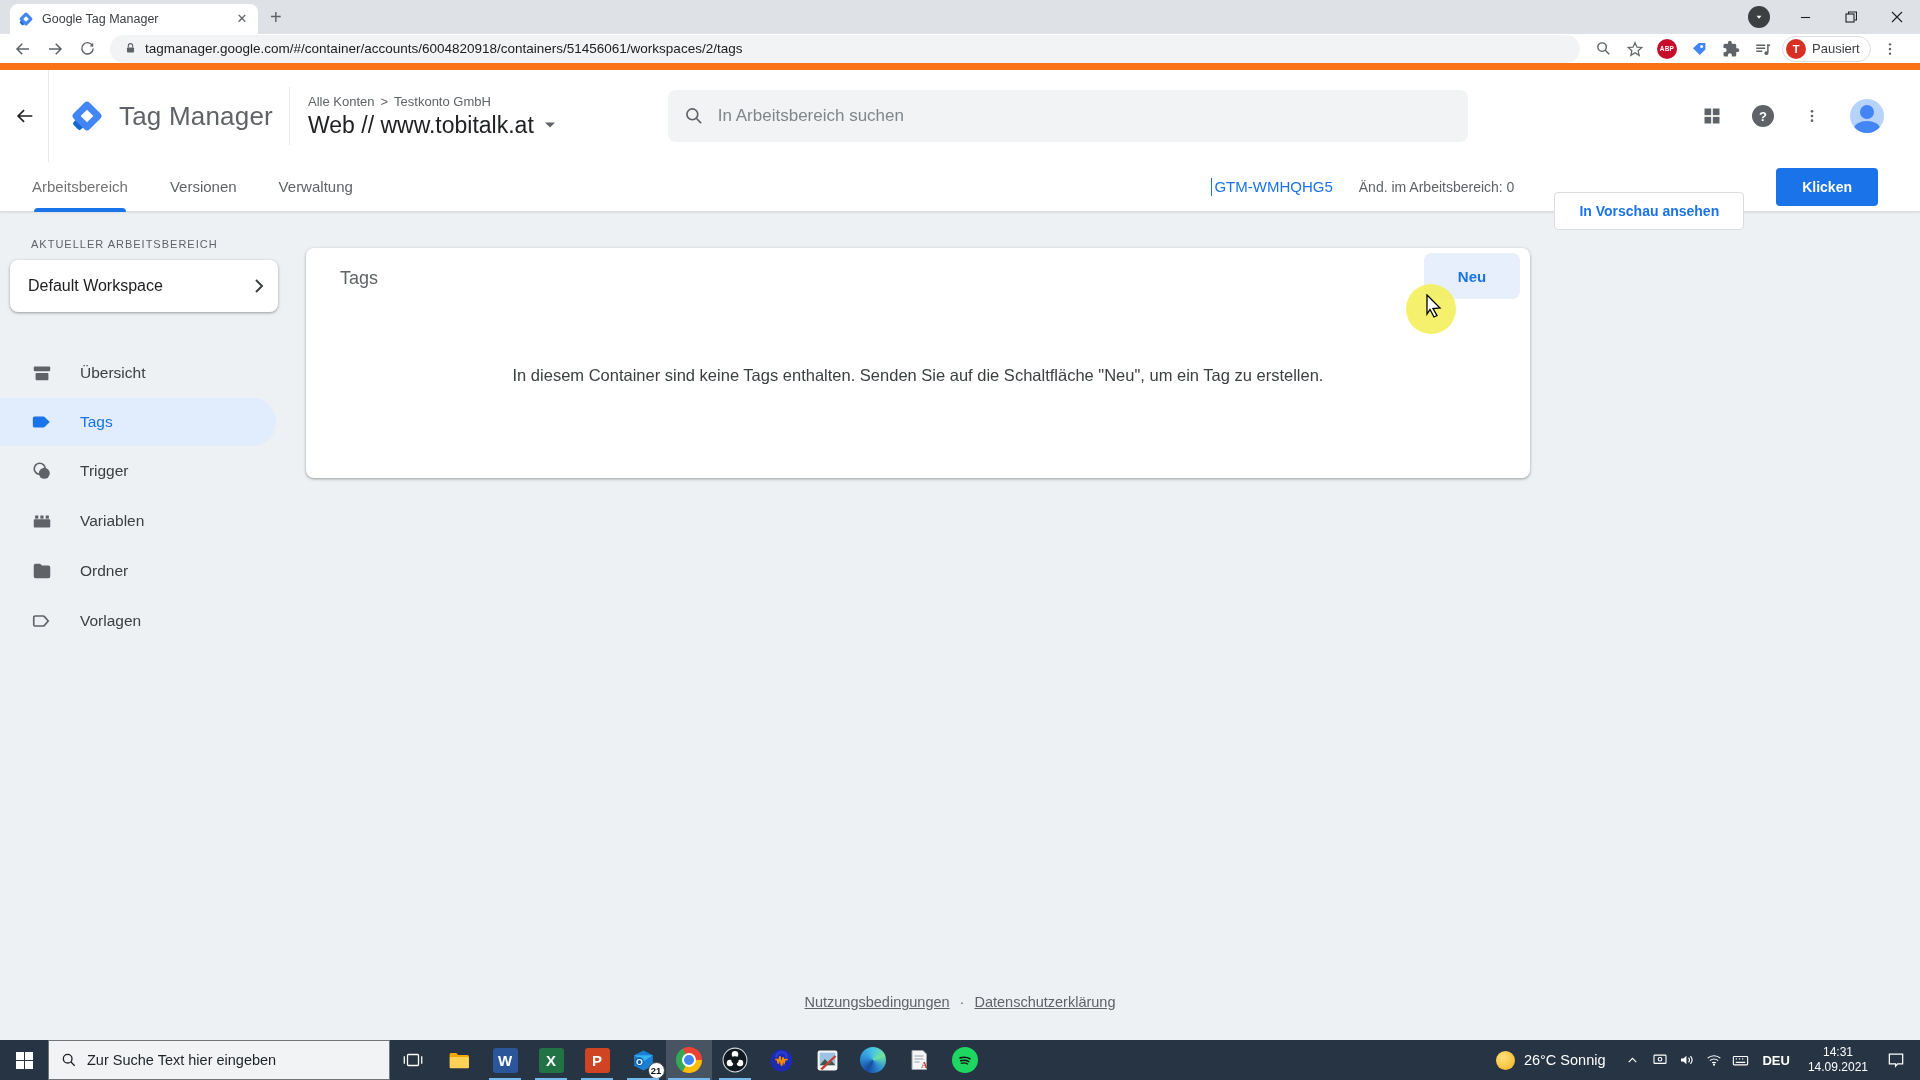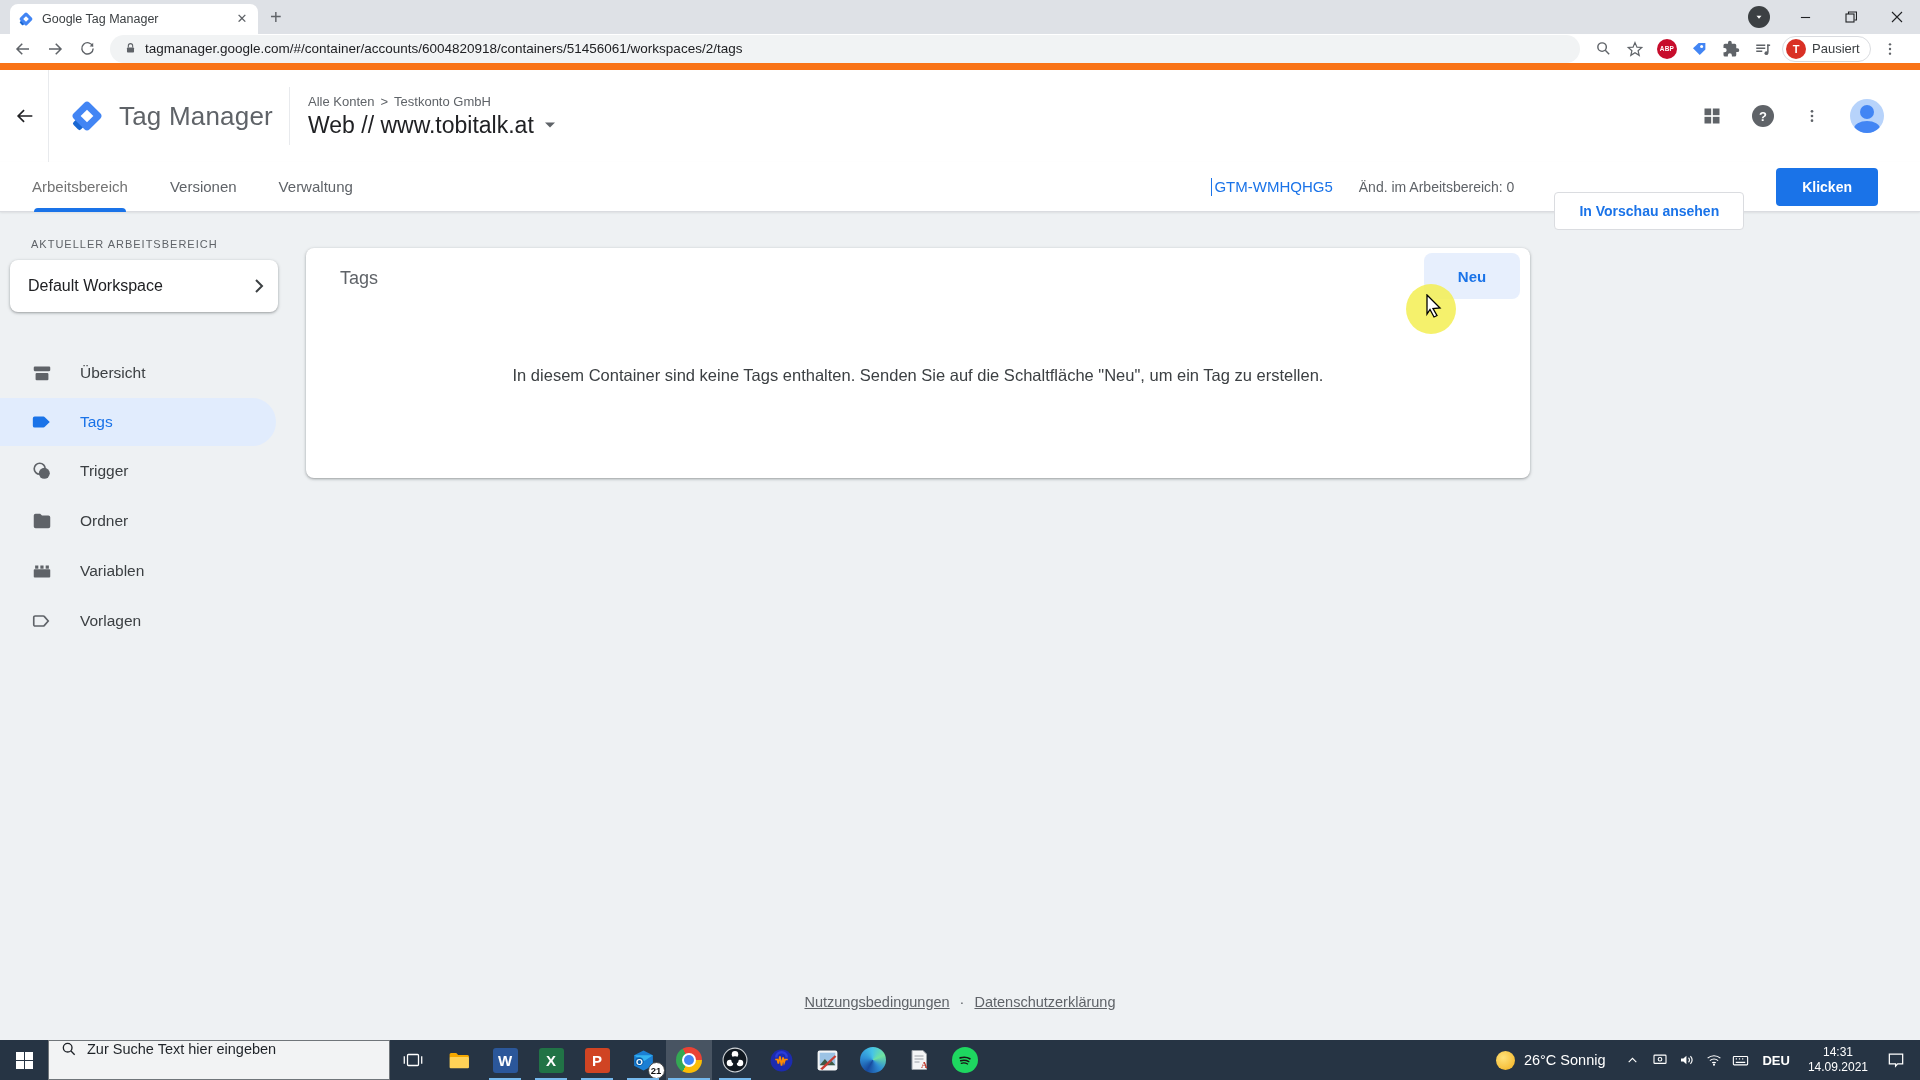--- a/index.html
+++ b/index.html
@@ -102,21 +102,21 @@
   .footer-links a { color:#5f6368; text-decoration:underline; }
   .footer-sep { margin:0 10px; text-decoration:none; display:inline-block; }
 
   
   .cursor-glow { position:absolute; left:1406px; top:284px; width:50px; height:50px; border-radius:50%; background:#f3ee52; opacity:.85; z-index:5; }
   .cursor { position:absolute; left:1423px; top:294px; z-index:6; }
 
   
   .taskbar { position:absolute; left:0; bottom:0; width:1920px; height:40px; background:#263444; display:flex; align-items:stretch; z-index:10; }
   .tb-start { width:48px; display:flex; align-items:center; justify-content:center; }
-  .tb-search { width:342px; background:#f2f3f4; border:1px solid #70757a; display:flex; align-items:flex-start; gap:10px; padding:0 12px; }
+  .tb-search { width:342px; background:#f2f3f4; border:1px solid #70757a; display:flex; align-items:center; gap:10px; padding:0 12px; }
   .tb-search-txt { font-size:14.5px; color:#1f2328; white-space:nowrap; }
   .tb-slot { width:46px; display:flex; align-items:center; justify-content:center; position:relative; }
   .tb-slot.running::after { content:""; position:absolute; left:7px; right:7px; bottom:0; height:2px; background:#76b9ed; }
   .tb-slot.active { background:rgba(255,255,255,.16); }
   .tb-slot.active::after { left:2px; right:2px; }
   .office-tile { width:25px; height:25px; border-radius:3px; color:#fff; font-size:15px; font-weight:bold; display:flex; align-items:center; justify-content:center; }
   .tile-word { background:#2b579a; } .tile-excel { background:#217346; } .tile-ppt { background:#d04423; }
   .outlook-wrap { position:relative; }
   .outlook-badge { position:absolute; right:-9px; bottom:-6px; width:17px; height:17px; background:#fff; border:1px solid #444; border-radius:50%; color:#111; font-size:9.5px; font-weight:bold; display:flex; align-items:center; justify-content:center; }
   .chrome-ball { width:26px; height:26px; border-radius:50%; background:conic-gradient(from -30deg, #ea4335 0 120deg, #fbbc05 120deg 240deg, #34a853 240deg 360deg); position:relative; }
@@ -281,20 +281,29 @@
       </div>
       <div class="container-row">
         <span class="container-title">Web // www.tobitalk.at</span>
         <span>
             <svg width="12" height="8" viewBox="0 0 12 8">
               <path d="M1 1.5l5 5 5-5z" fill="#5f6368"></path>
             </svg>
           </span>
       </div>
     </div>
+    <div class="gtm-search">
+      <span>
+          <svg width="20" height="20" viewBox="0 0 24 24" fill="none" stroke="#5f6368" stroke-width="2">
+            <circle cx="10" cy="10" r="6.5"></circle>
+            <path d="M15 15l5.5 5.5"></path>
+          </svg>
+        </span>
+      <input type="text" placeholder="In Arbeitsbereich suchen" style="">
+    </div>
     <div class="hdr-icons">
       <span>
           <svg width="20" height="20" viewBox="0 0 24 24" fill="#5f6368">
             <rect x="3" y="3" width="8" height="8"></rect>
             <rect x="13" y="3" width="8" height="8"></rect>
             <rect x="3" y="13" width="8" height="8"></rect>
             <rect x="13" y="13" width="8" height="8"></rect>
           </svg>
         </span>
       <span class="help-circle">?</span>
@@ -361,38 +370,38 @@
               <svg width="22" height="22" viewBox="0 0 24 24">
                 <circle cx="9.5" cy="9.5" r="6" fill="none" stroke="currentColor" stroke-width="1.8"></circle>
                 <circle cx="14.5" cy="14.5" r="6" fill="currentColor"></circle>
               </svg>
             </span>
           <span>Trigger</span>
         </div>
         <div class="sb-item">
           <span class="ic">
               <svg width="22" height="22" viewBox="0 0 24 24" fill="currentColor">
-                <path d="M3 6a2 2 0 0 1 2-2h5l2 2h7a2 2 0 0 1 2 2v10a2 2 0 0 1-2 2H5a2 2 0 0 1-2-2z"></path>
-              </svg>
-            </span>
-          <span>Ordner</span>
-        </div>
-        <div class="sb-item">
-          <span class="ic">
-              <svg width="22" height="22" viewBox="0 0 24 24" fill="currentColor">
                 <rect x="3" y="10" width="18" height="9" rx="1"></rect>
                 <rect x="4.5" y="6" width="3.5" height="3.5"></rect>
                 <rect x="10.2" y="6" width="3.5" height="3.5"></rect>
                 <rect x="16" y="6" width="3.5" height="3.5"></rect>
               </svg>
             </span>
           <span>Variablen</span>
         </div>
         <div class="sb-item">
           <span class="ic">
+              <svg width="22" height="22" viewBox="0 0 24 24" fill="currentColor">
+                <path d="M3 6a2 2 0 0 1 2-2h5l2 2h7a2 2 0 0 1 2 2v10a2 2 0 0 1-2 2H5a2 2 0 0 1-2-2z"></path>
+              </svg>
+            </span>
+          <span>Ordner</span>
+        </div>
+        <div class="sb-item">
+          <span class="ic">
               <svg width="22" height="22" viewBox="0 0 24 24">
                 <path d="M4.5 6.5h8.8a1.5 1.5 0 0 1 1.1.5l4.4 5-4.4 5a1.5 1.5 0 0 1-1.1.5H4.5A1.5 1.5 0 0 1 3 16V8a1.5 1.5 0 0 1 1.5-1.5z" fill="none" stroke="currentColor" stroke-width="1.8"></path>
               </svg>
             </span>
           <span>Vorlagen</span>
         </div>
       </div>
     </aside>
 
     <div class="main-area">

